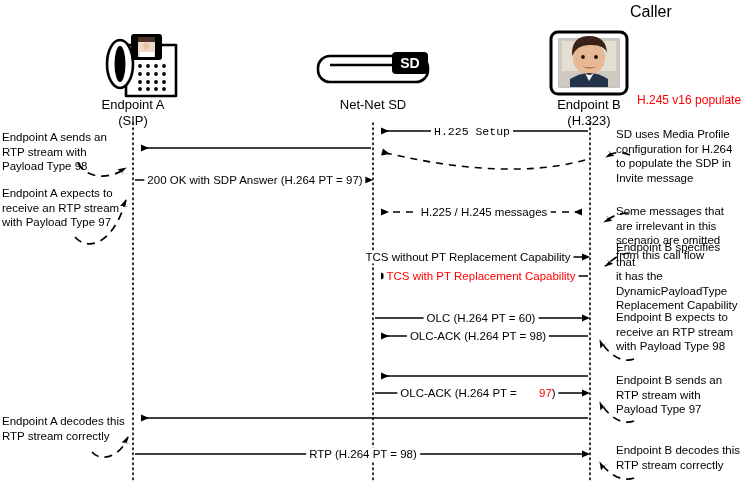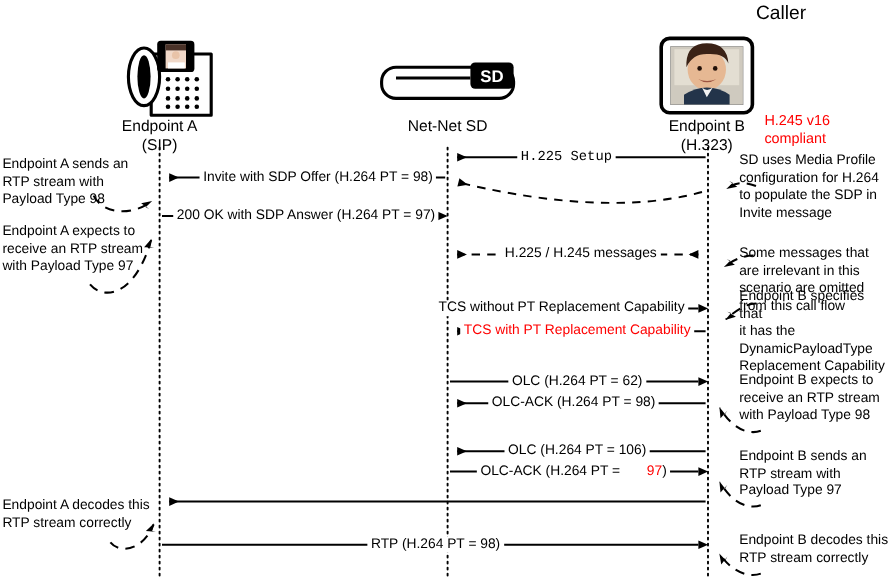--- a/index.html
+++ b/index.html
@@ -235,31 +235,29 @@
   <div style="position:absolute; left:392px; top:52px; width:36px; height:40px; line-height:22px; text-align:center; color:#ffffff; font-weight:bold; font-size:14px; font-family:'Liberation Sans',sans-serif;">SD</div>
 
   <div class="node-title" style="left:73px; top:97px; width:120px;">Endpoint A</div>
   <div class="node-title" style="left:313px; top:97px; width:120px;">Net-Net SD</div>
 
   <div class="node-title" style="left:73px; top:113px; width:120px;">(SIP)</div>
 
   <div class="node-title" style="left:529px; top:97px; width:120px;">Endpoint B</div>
   <div class="node-title" style="left:529px; top:113px; width:120px;">(H.323)</div>
 
-  <div class="txt red-note" style="left:637px; top:93px; font-size:12px;">H.245 v16 compliant</div>
+  <div class="txt red-note" style="left:637px; top:93px; font-size:12px;">H.245 v16 populate</div>
 
   <div class="msg-label" style="left:472px; top:131px;font-family:Liberation Mono, monospace;">H.225 Setup</div>
-  <div class="msg-label" style="left:265px; top:148px;">Invite with SDP Offer (H.264 PT = 98)</div>
   <div class="msg-label" style="left:255px; top:180px;">200 OK with SDP Answer (H.264 PT = 97)</div>
   <div class="msg-label" style="left:484px; top:212px;">H.225 / H.245 messages</div>
   <div class="msg-label" style="left:468px; top:257px;">TCS without PT Replacement Capability</div>
   <div class="msg-label red" style="left:481px; top:276px;">TCS with PT Replacement Capability</div>
-  <div class="msg-label" style="left:481px; top:318px;">OLC (H.264 PT = 62)</div>
+  <div class="msg-label" style="left:481px; top:318px;">OLC (H.264 PT = 60)</div>
   <div class="msg-label" style="left:478px; top:336px;">OLC-ACK (H.264 PT = 98)</div>
-  <div class="msg-label" style="left:481px; top:376px;">OLC (H.264 PT = 106)</div>
   <div class="msg-label" style="left:478px; top:393px;"><span>OLC-ACK (H.264 PT = </span><span class="inline-red">97</span><span>)</span></div>
   <div class="msg-label" style="left:363px; top:454px;">RTP (H.264 PT = 98)</div>
 
   <div class="txt annot-left" style="left:2px; top:130px;">Endpoint A sends an
 RTP stream with
 Payload Type 98</div>
   <div class="txt annot-left" style="left:2px; top:186px;">Endpoint A expects to
 receive an RTP stream
 with Payload Type 97</div>
   <div class="txt annot-left" style="left:2px; top:414px;">Endpoint A decodes this

